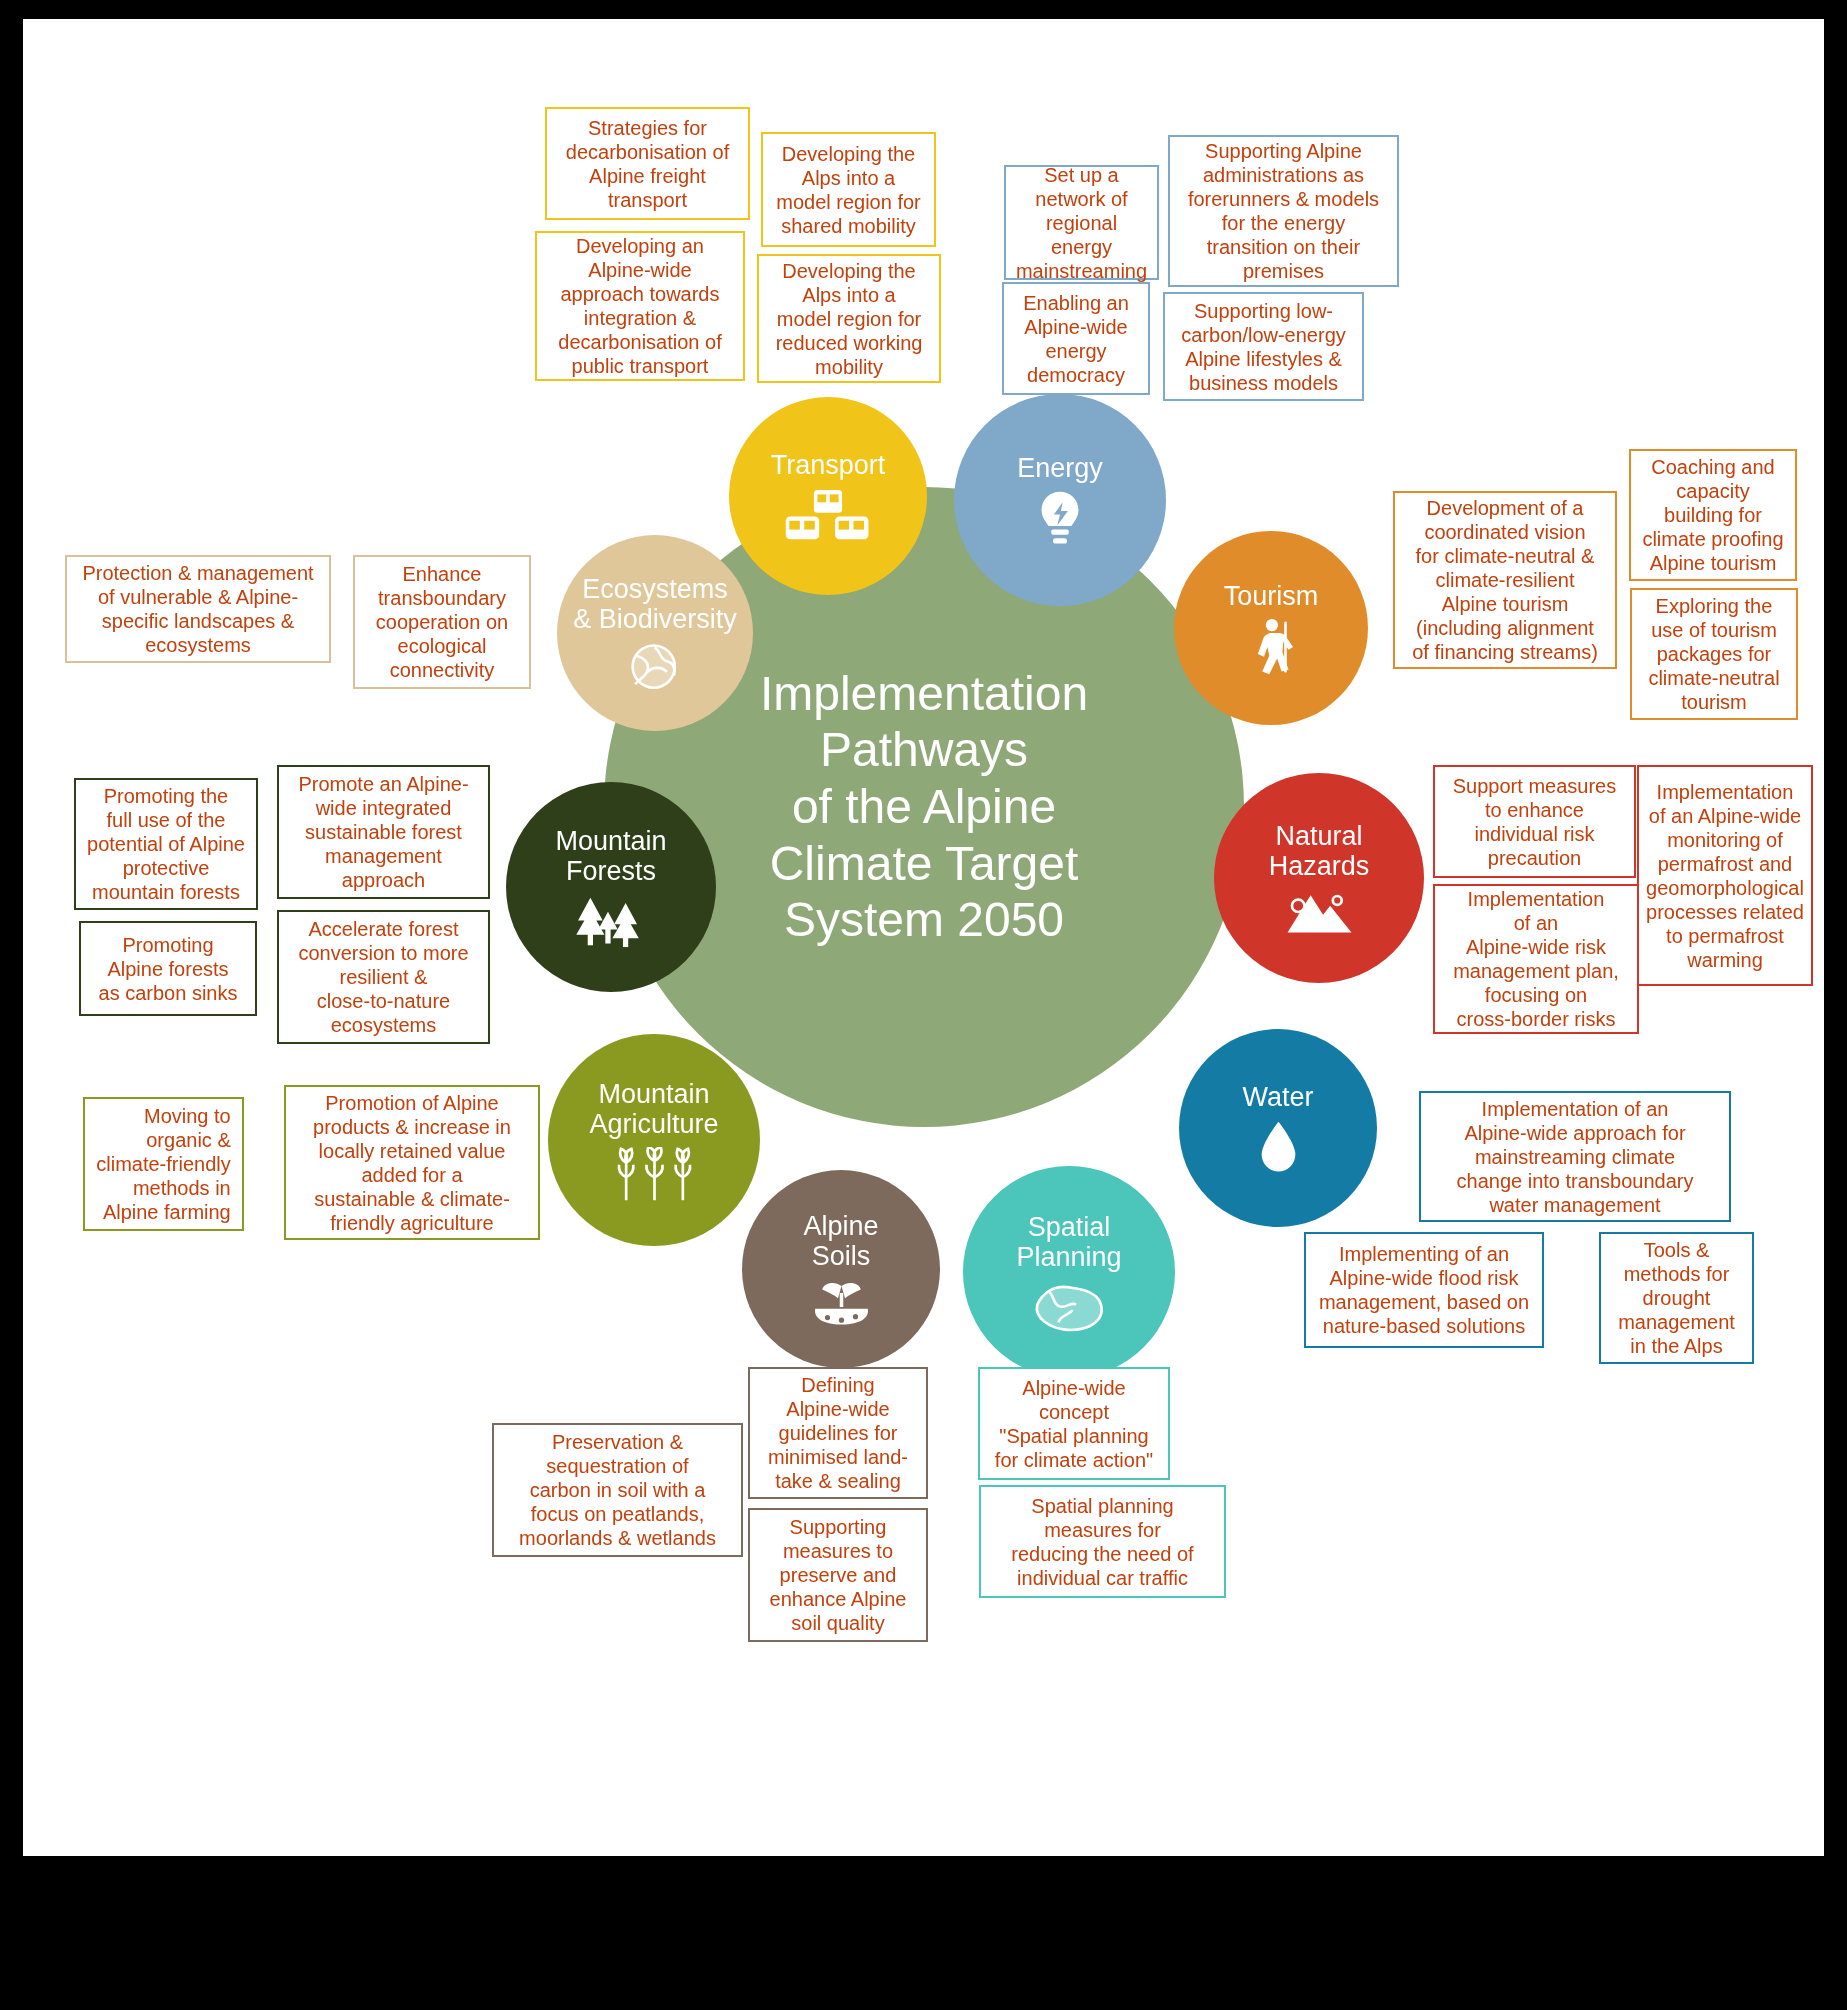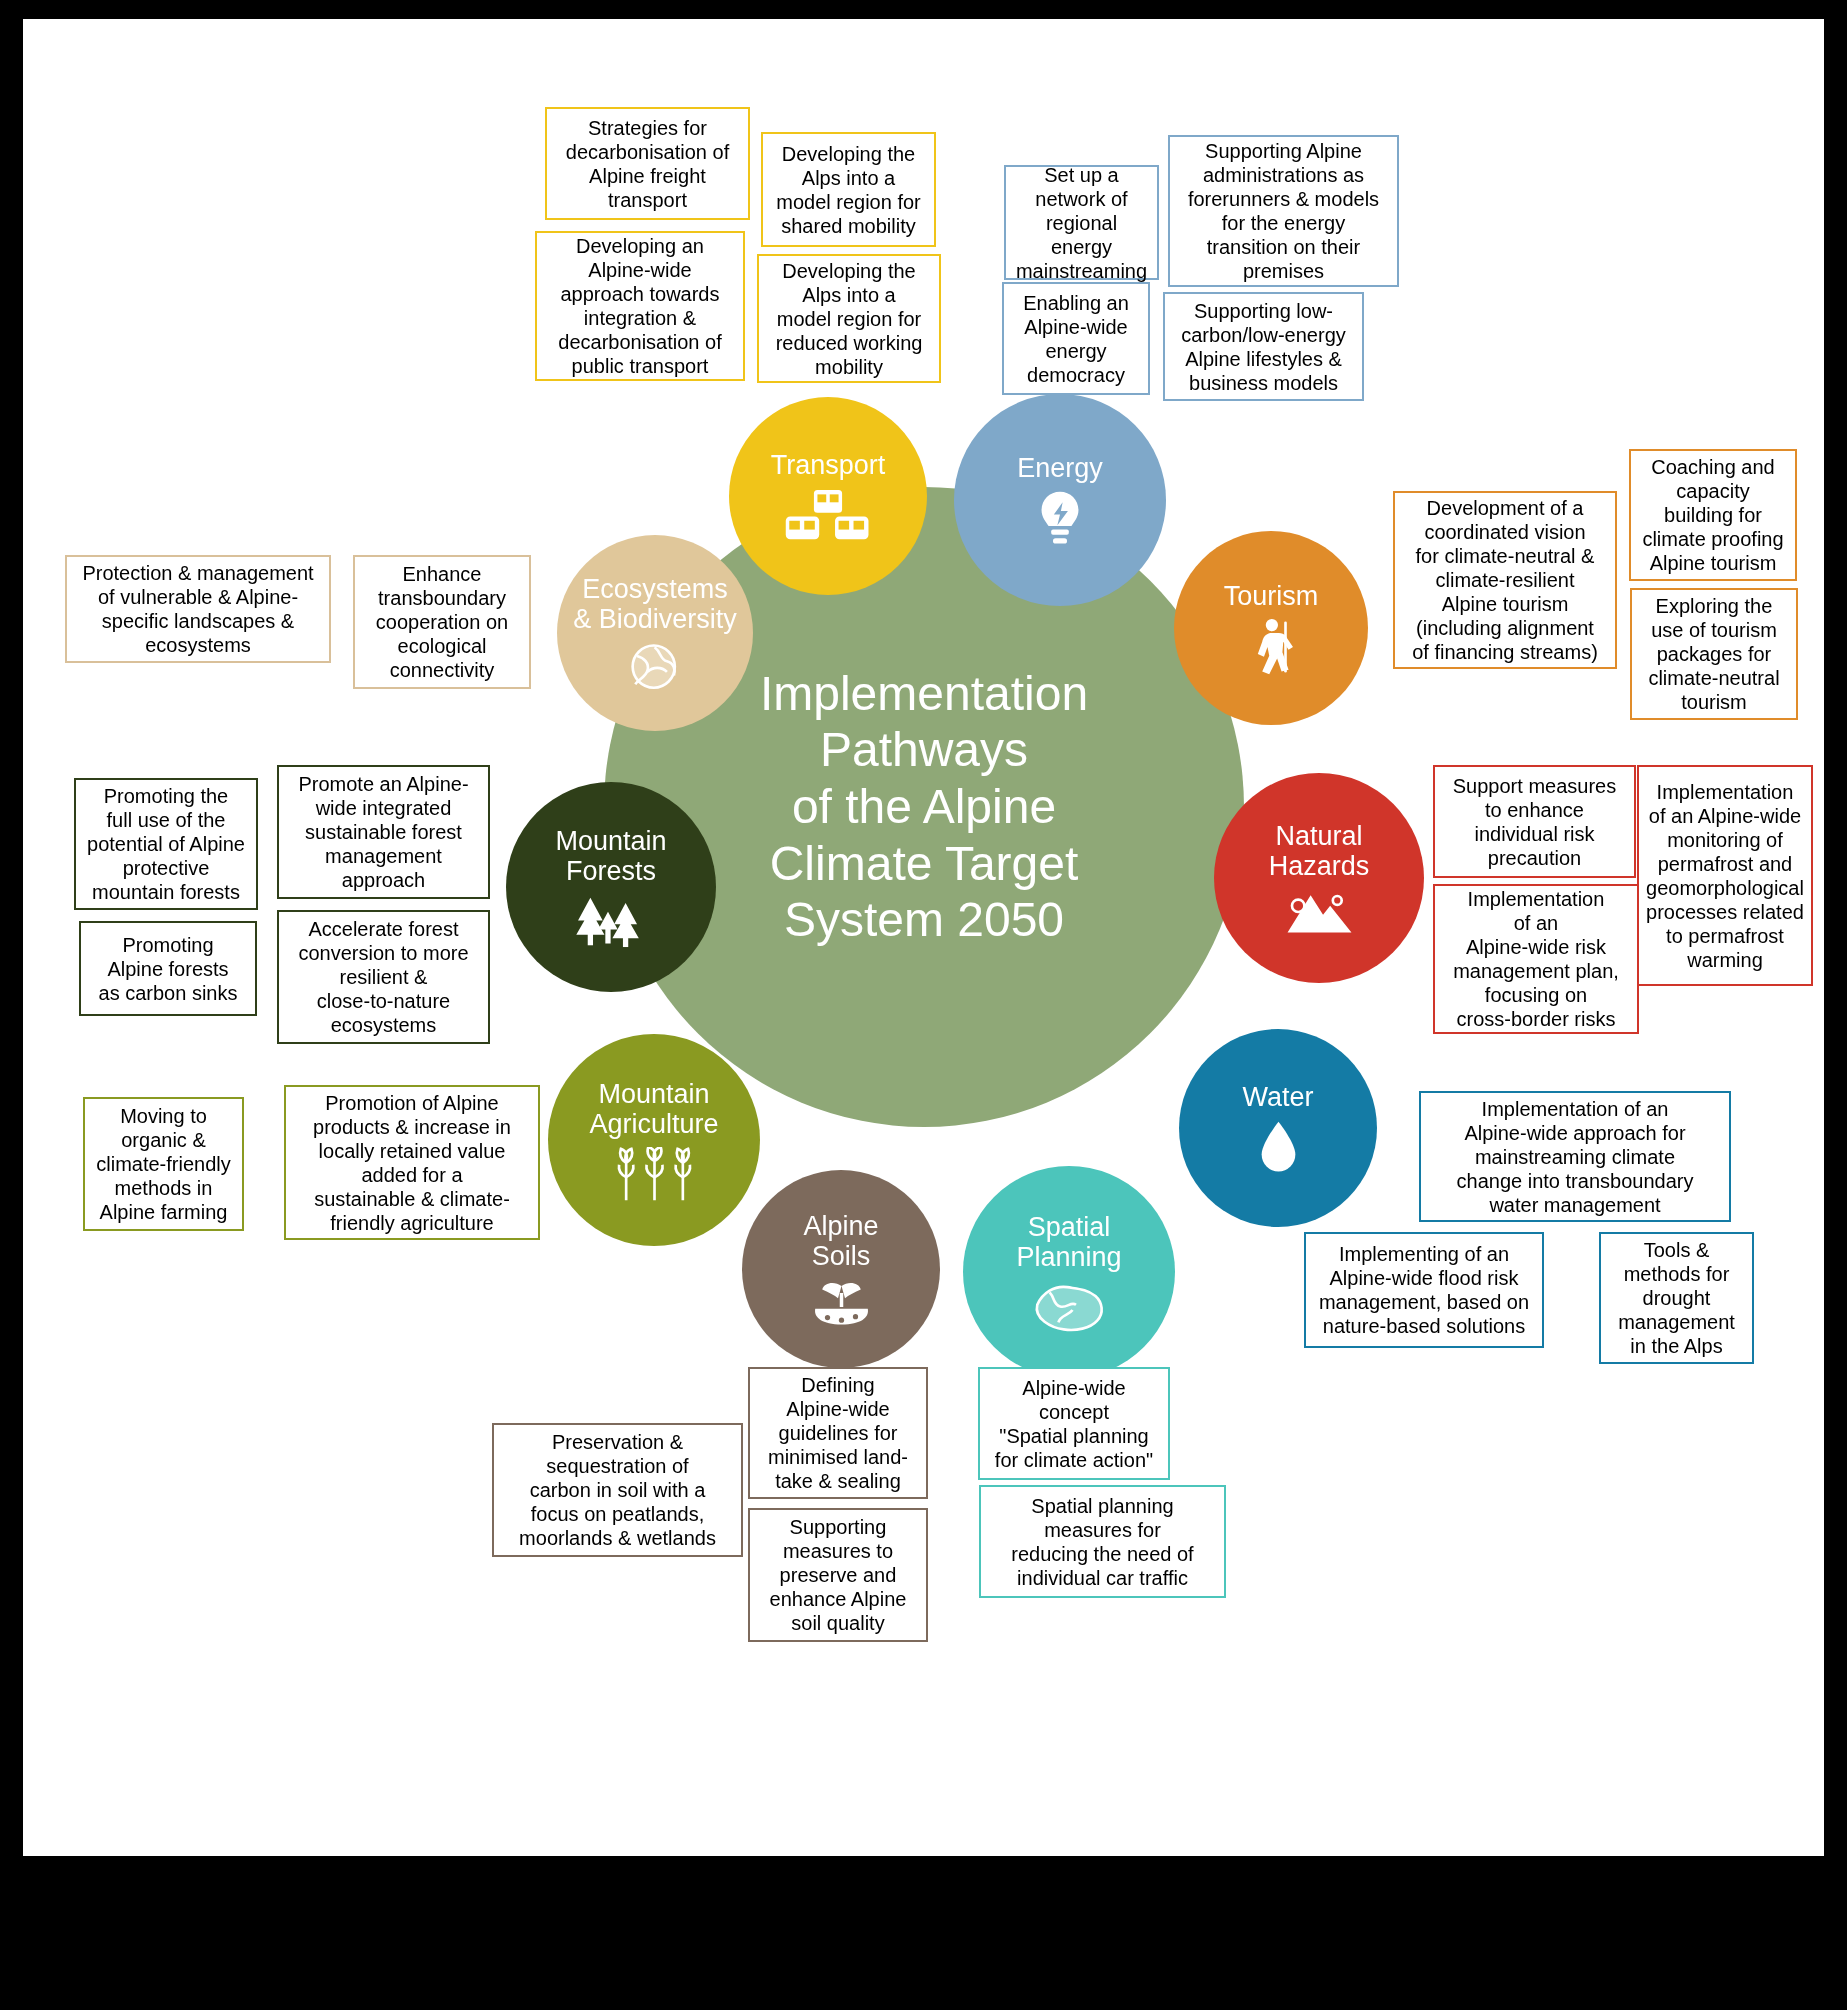--- a/index.html
+++ b/index.html
@@ -64,21 +64,21 @@
   }
 
   .box {
     position: absolute;
     background: #ffffff;
     border: 2.6px solid #999;
     padding: 9px 7px;
     box-sizing: border-box;
     font-size: 20px;
     line-height: 1.2;
-    color: #000000;
+    color: #c2410c;
     text-align: center;
     display: flex;
     align-items: center;
     justify-content: center;
     white-space: pre-line;
   }
 </style>
 </head>
 <body>
 
@@ -339,21 +339,21 @@
 preserve and
 enhance Alpine
 soil quality</div>
 
   <div class="box" style="left:261px; top:1066px; width:256px; height:155px; border-color:#8a9a21;">Promotion of Alpine
 products &amp; increase in
 locally retained value
 added for a
 sustainable &amp; climate-
 friendly agriculture</div>
-  <div class="box" style="left:60px; top:1078px; width:161px; height:134px; border-color:#8a9a21;">Moving to
+  <div class="box" style="left:60px; top:1078px; width:161px; height:134px; border-color:#8a9a21;text-align:right;">Moving to
 organic &amp;
 climate-friendly
 methods in
 Alpine farming</div>
 
   <div class="box" style="left:254px; top:746px; width:213px; height:134px; border-color:#2f3f19;">Promote an Alpine-
 wide integrated
 sustainable forest
 management
 approach</div>

